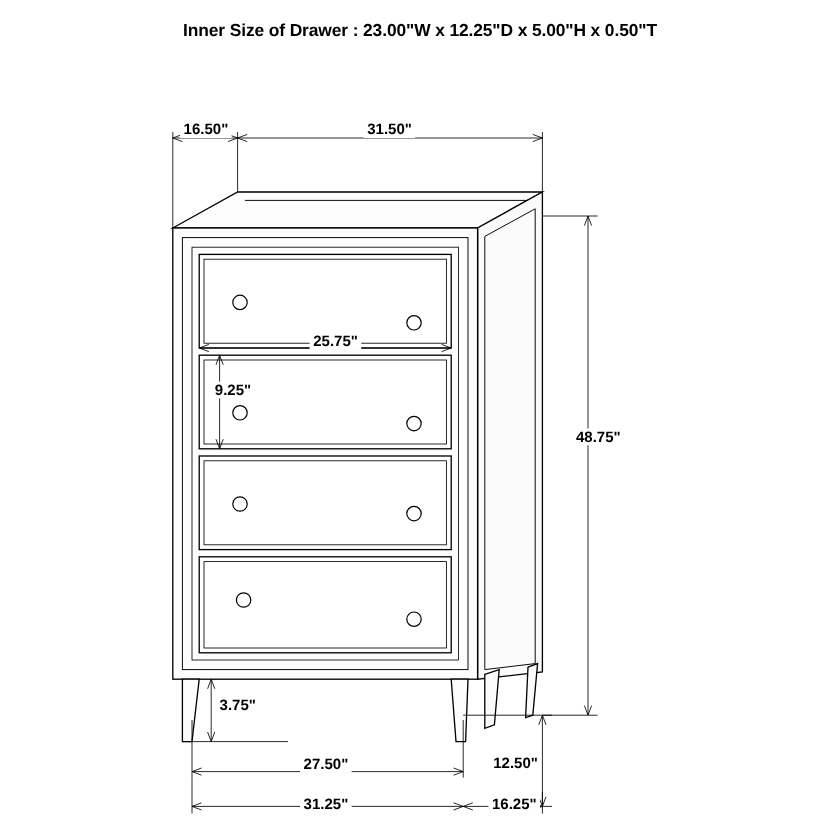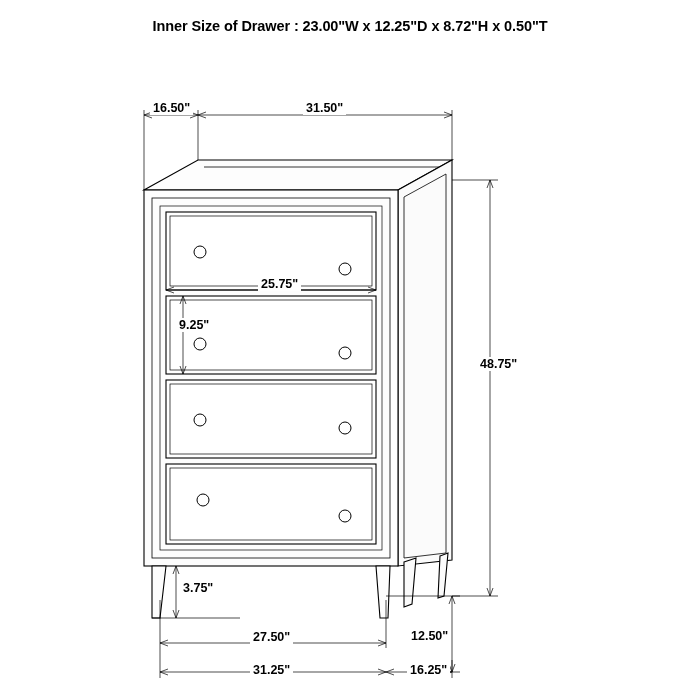--- a/index.html
+++ b/index.html
@@ -44,21 +44,21 @@
     padding: 0 3px;
     white-space: nowrap;
     line-height: 14px;
   }
 </style>
 </head>
 <body>
 
 <div class="stage">
 
-  <div class="title">Inner Size of Drawer : 23.00"W x 12.25"D x 8.72"H x 0.50"T</div>
+  <div class="title">Inner Size of Drawer : 23.00"W x 12.25"D x 5.00"H x 0.50"T</div>
 
   <svg width="700" height="700" viewBox="0 0 700 700">
     <g fill="none" stroke="#000000" stroke-width="1.1" stroke-linejoin="miter" stroke-linecap="butt">
 
       <g>
         <path d="M 144,190 L 398,190 L 452,160 L 198,160 Z" fill="#fdfdfd"></path>
         <path d="M 150,196 L 392,196 L 444,167 L 204,167" stroke-width="0.8"></path>
       </g>
 
       <g>

